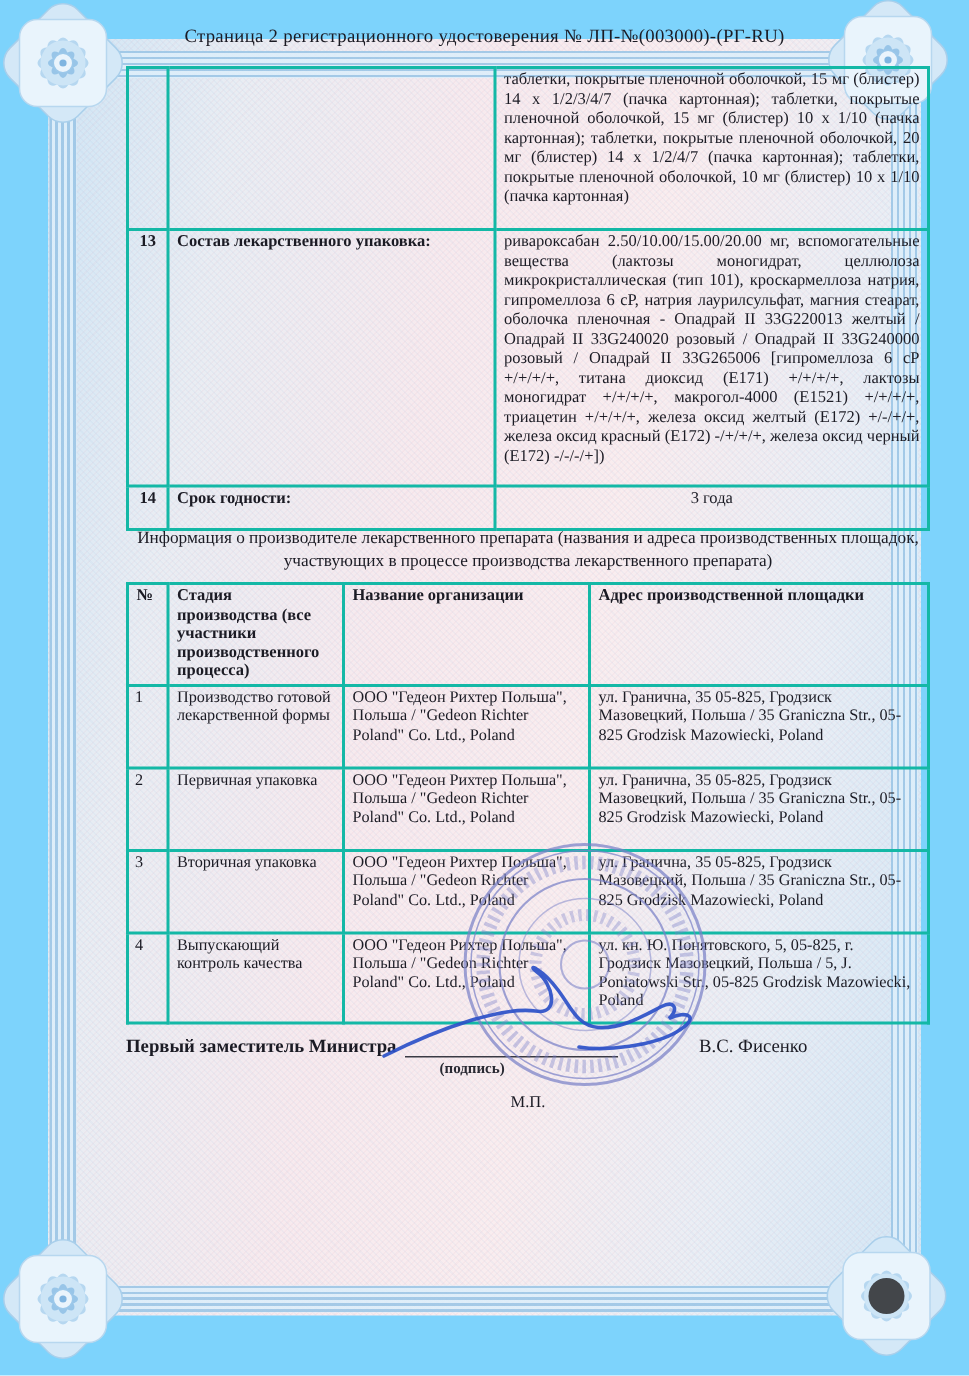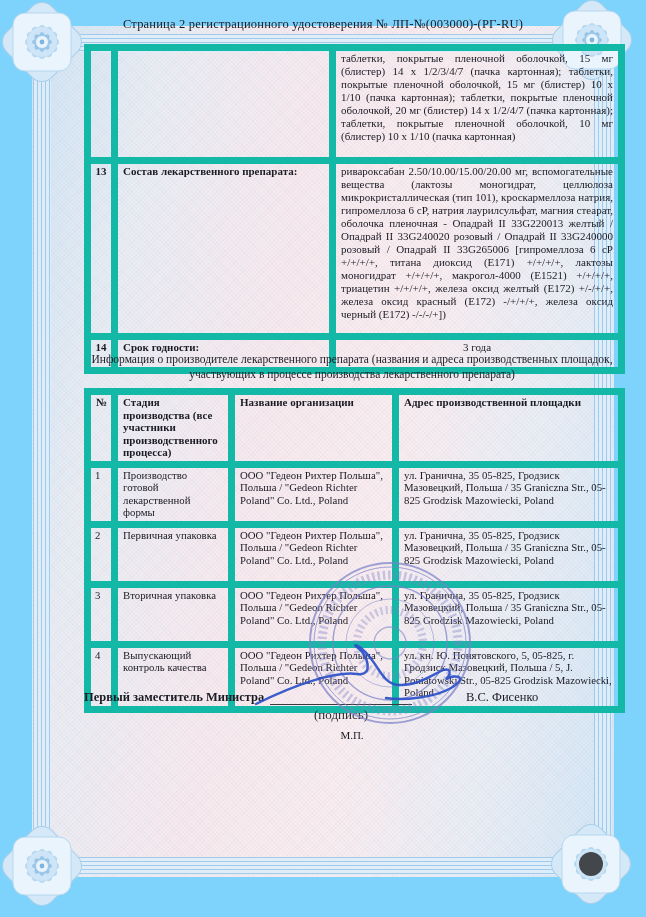--- a/index.html
+++ b/index.html
@@ -24,21 +24,21 @@
   .strip.right{left:594px;}
   .bg-svg,.fg-svg{position:absolute;left:0;top:0;z-index:2;pointer-events:none;}
   .fg-svg{z-index:5;}
   .content{position:absolute;left:0;top:0;width:646px;height:917px;z-index:3;}
 
   .page-header{
     position:absolute;left:53px;top:17px;width:540px;text-align:center;
     font-size:12.5px;letter-spacing:.2px;
   }
   table{border-collapse:collapse;table-layout:fixed;}
-  td,th{border:7px solid #14b8a6;vertical-align:top;padding:1px 5px 2px 5px;
+  td,th{border:2px solid #14b8a6;vertical-align:top;padding:1px 5px 2px 5px;
         font-size:11px;line-height:13px;font-weight:normal;text-align:left;}
   .t1{position:absolute;left:84px;top:44px;width:534px;}
   .t1 .num{text-align:center;font-weight:bold;padding-left:2px;padding-right:2px;}
   .t1 .label{font-weight:bold;}
   .t1 .val{text-align:justify;}
   .t1 .val-center{text-align:center;}
   .rowA td{height:103px;}
   .row13 td{height:166px;margin-top:28px;}
   .row14 td{height:24px;}
 
@@ -50,21 +50,21 @@
   .t2{position:absolute;left:84px;top:388px;width:534px;}
   .t2 th{font-weight:bold;line-height:12.5px;}
   .t2 td{line-height:12.5px;font-size:10.8px;}
   .t2 .hrow th{height:50px;}
   .t2 .r td{height:50px;}
   .t2 .r4 td{height:55px;}
   .t2 .num{text-align:left;padding-left:4px;}
 
   .sig-title{position:absolute;left:84px;top:690px;font-size:12.5px;font-weight:bold;}
   .sig-line{position:absolute;left:270px;top:688px;width:142px;height:16px;border-bottom:1px solid #3a3a44;}
-  .sig-caption{position:absolute;left:293px;top:707px;width:96px;text-align:center;font-size:13px;color:#2a2a33;}
+  .sig-caption{position:absolute;left:293px;top:707px;width:96px;text-align:left;font-size:10px;color:#2a2a33;font-weight:bold;}
   .sig-name{position:absolute;left:466px;top:690px;font-size:12.5px;font-weight:normal;}
   .seal-mark{position:absolute;left:322px;top:729px;width:60px;text-align:center;font-size:11px;}
 </style>
 </head>
 <body>
 
 <div class="page">
 
   <div class="paper"></div>
   <div class="strip h top"></div>
@@ -113,21 +113,21 @@
           <col style="width:289px">
         </colgroup>
       <tbody>
           <tr class="rowA">
         <td class="num"></td>
         <td class="label"></td>
         <td class="val">таблетки, покрытые пленочной оболочкой, 15 мг (блистер) 14 х 1/2/3/4/7 (пачка картонная); таблетки, покрытые пленочной оболочкой, 15 мг (блистер) 10 х 1/10 (пачка картонная); таблетки, покрытые пленочной оболочкой, 20 мг (блистер) 14 х 1/2/4/7 (пачка картонная); таблетки, покрытые пленочной оболочкой, 10 мг (блистер) 10 х 1/10 (пачка картонная)</td>
       </tr>
       <tr class="row13">
         <td class="num">13</td>
-        <td class="label">Состав лекарственного препарата:</td>
+        <td class="label">Состав лекарственного упаковка:</td>
         <td class="val">ривароксабан 2.50/10.00/15.00/20.00 мг, вспомогательные вещества (лактозы моногидрат, целлюлоза микрокристаллическая (тип 101), кроскармеллоза натрия, гипромеллоза 6 сР, натрия лаурилсульфат, магния стеарат, оболочка пленочная - Опадрай II 33G220013 желтый / Опадрай II 33G240020 розовый / Опадрай II 33G240000 розовый / Опадрай II 33G265006 [гипромеллоза 6 сР +/+/+/+, титана диоксид (Е171) +/+/+/+, лактозы моногидрат +/+/+/+, макрогол-4000 (Е1521) +/+/+/+, триацетин +/+/+/+, железа оксид желтый (Е172) +/-/+/+, железа оксид красный (Е172) -/+/+/+, железа оксид черный (Е172) -/-/-/+])</td>
       </tr>
       <tr class="row14">
         <td class="num">14</td>
         <td class="label">Срок годности:</td>
         <td class="val-center">3 года</td>
       </tr>
     </tbody>
       </table>
 

